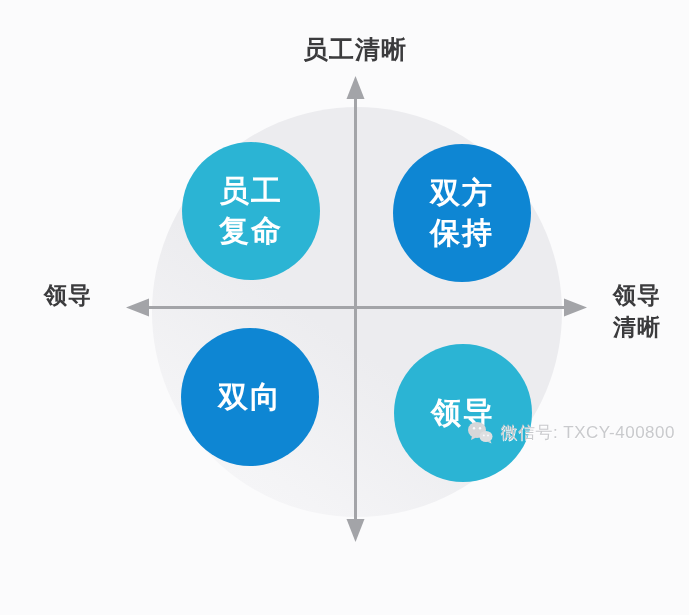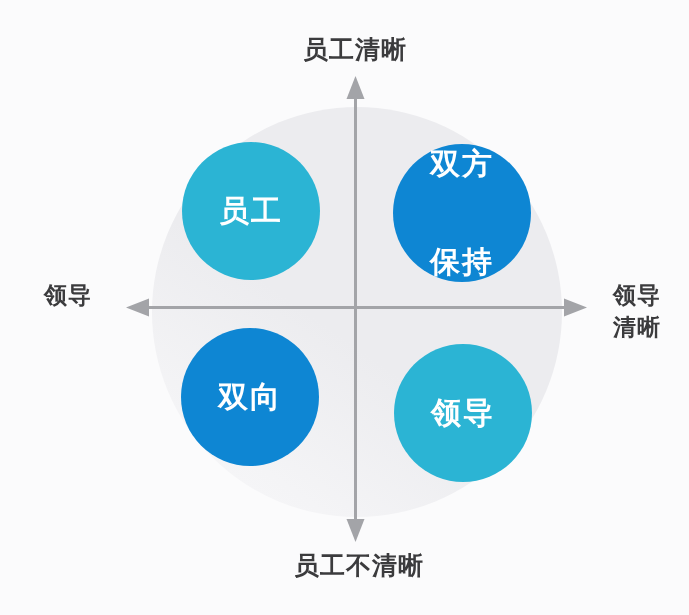--- a/index.html
+++ b/index.html
@@ -37,21 +37,21 @@
     width:138px;height:138px;
     border-radius:50%;
     display:flex;flex-direction:column;
     align-items:center;justify-content:center;
     color:#ffffff;
     font-size:30px;font-weight:700;
     letter-spacing:2px;line-height:1.32;
     text-align:center;
   }
   .quad-circle.tl{left:182px;top:142px;}
-  .quad-circle.tr{left:393px;top:144px;justify-content:space-between;}
+  .quad-circle.tr{left:393px;top:144px;}
   .quad-circle.bl{left:181px;top:328px;}
   .quad-circle.br{left:394px;top:344px;}
   .axis-label{
     position:absolute;
     color:var(--label-color);
     font-weight:600;
     letter-spacing:1px;
     text-align:center;
   }
   .axis-label.top{left:355px;top:33px;transform:translateX(-50%);font-size:25px;white-space:nowrap;}
@@ -80,42 +80,55 @@
     <line x1="355.5" y1="92" x2="355.5" y2="536"></line>
     <line x1="133" y1="307.5" x2="580" y2="307.5"></line>
     <polygon points="355.5,76 346.5,99 364.5,99"></polygon>
     <polygon points="355.5,542 346.5,519 364.5,519"></polygon>
     <polygon points="126,307.5 149,298.5 149,316.5"></polygon>
     <polygon points="587,307.5 564,298.5 564,316.5"></polygon>
   </svg>
 
   <div class="axis-label top">员工清晰</div>
 
-  <div class="axis-label bottom">员工不清晰</div>
 
   <div class="axis-label left">
     <span>领导</span><br>
   </div>
 
   <div class="axis-label right">
     <span>领导</span><br>
     <span>清晰</span>
   </div>
 
   <div class="quad-circle tl" style="background: rgb(43, 180, 212);">
     <span>员工</span>
+    <span>复命</span>
   </div>
 
   <div class="quad-circle tr" style="background: rgb(14, 134, 211);">
     <span>双方</span>
     <span>保持</span>
   </div>
 
   <div class="quad-circle bl" style="background: rgb(14, 134, 211);">
     <span>双向</span>
   </div>
 
   <div class="quad-circle br" style="background: rgb(43, 180, 212);">
     <span>领导</span>
   </div>
 
+  <div class="watermark">
+    <svg class="wicon" width="26" height="24" viewBox="0 0 26 24" aria-hidden="true">
+      <ellipse cx="10" cy="10" rx="9" ry="8" fill="#d6d7d9"></ellipse>
+      <path d="M5 16 L4 20 L9 17.5 Z" fill="#d6d7d9"></path>
+      <circle cx="7" cy="8.2" r="1.2" fill="#fbfbfc"></circle>
+      <circle cx="13" cy="8.2" r="1.2" fill="#fbfbfc"></circle>
+      <ellipse cx="19" cy="16.5" rx="6.5" ry="5.6" fill="#dedfe1"></ellipse>
+      <path d="M23.5 21 L24.5 23.5 L20.5 21.8 Z" fill="#dedfe1"></path>
+      <circle cx="16.8" cy="15.4" r="0.95" fill="#fbfbfc"></circle>
+      <circle cx="21" cy="15.4" r="0.95" fill="#fbfbfc"></circle>
+    </svg>
+    <span>微信号: TXCY-400800</span>
+  </div>
 
 </div>
 
 </body></html>

